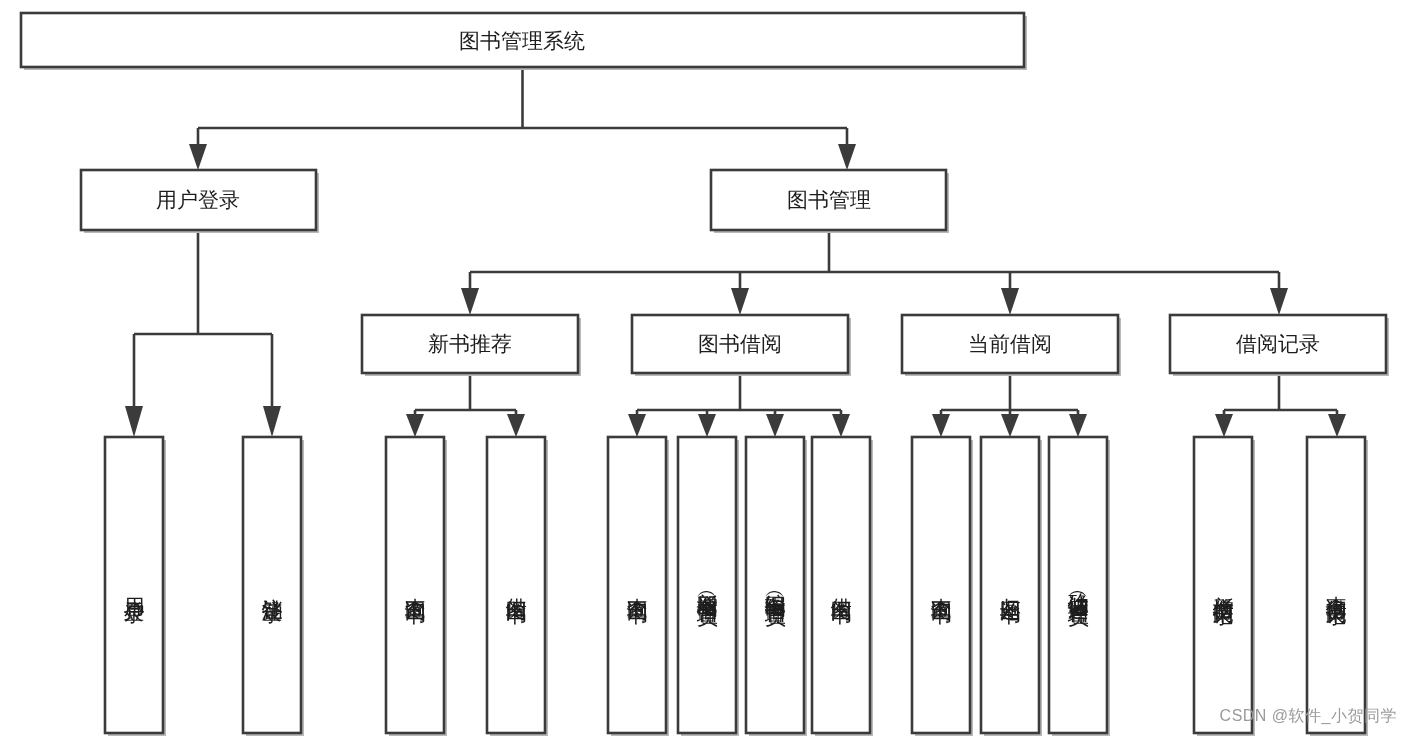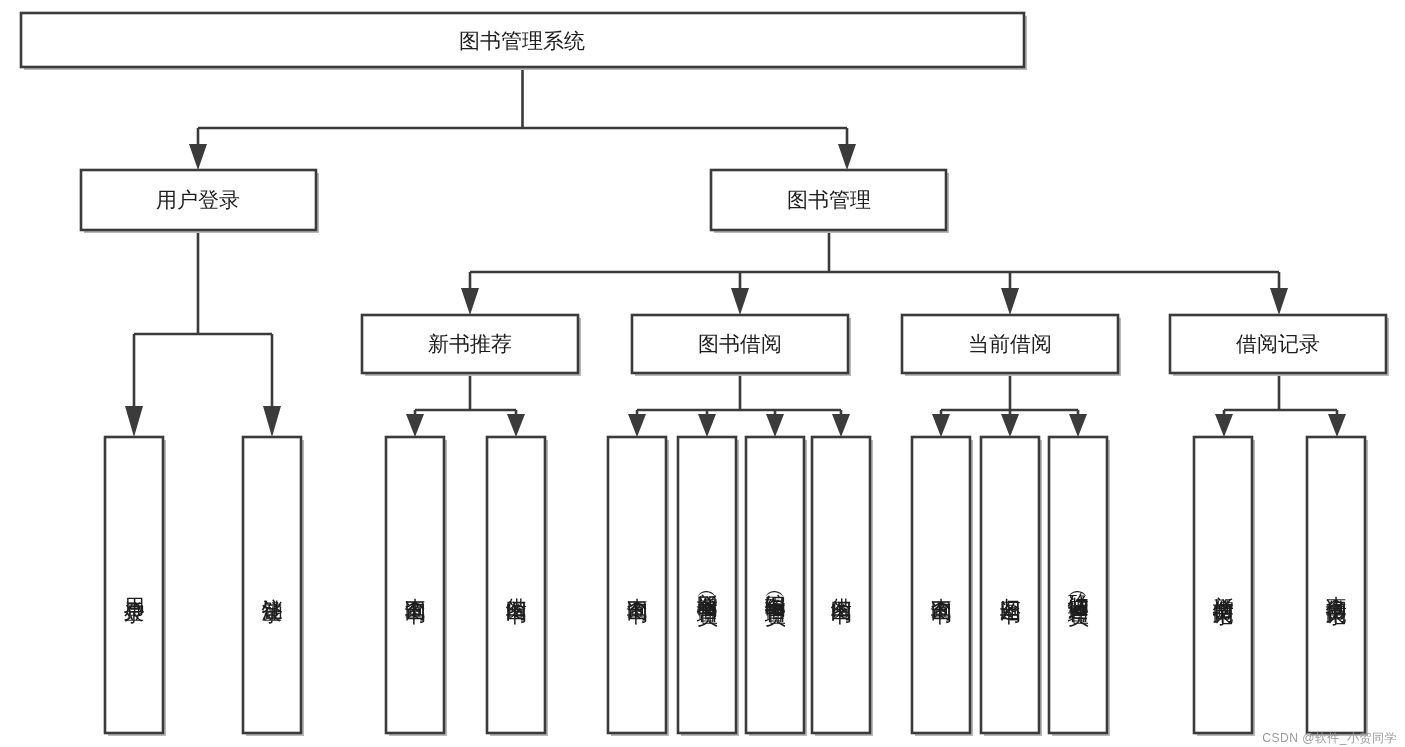--- a/index.html
+++ b/index.html
@@ -64,23 +64,23 @@
     letter-spacing: 2px;
     display: flex;
     align-items: center;
     justify-content: center;
     white-space: nowrap;
     pointer-events: none;
   }
   #watermark {
     position: absolute;
     right: 8px;
-    bottom: 0;
-    font-family: "Liberation Sans", "DejaVu Sans", sans-serif;
-    font-size: 12px;
+    bottom: 20px;
+    font-family: "Liberation Sans", "DejaVu Sans", sans-serif;
+    font-size: 16px;
     color: #9a9a9a;
     white-space: nowrap;
     letter-spacing: 0.5px;
   }
 </style>
 </head>
 <body>
 
 <div id="diagram-root">
 

